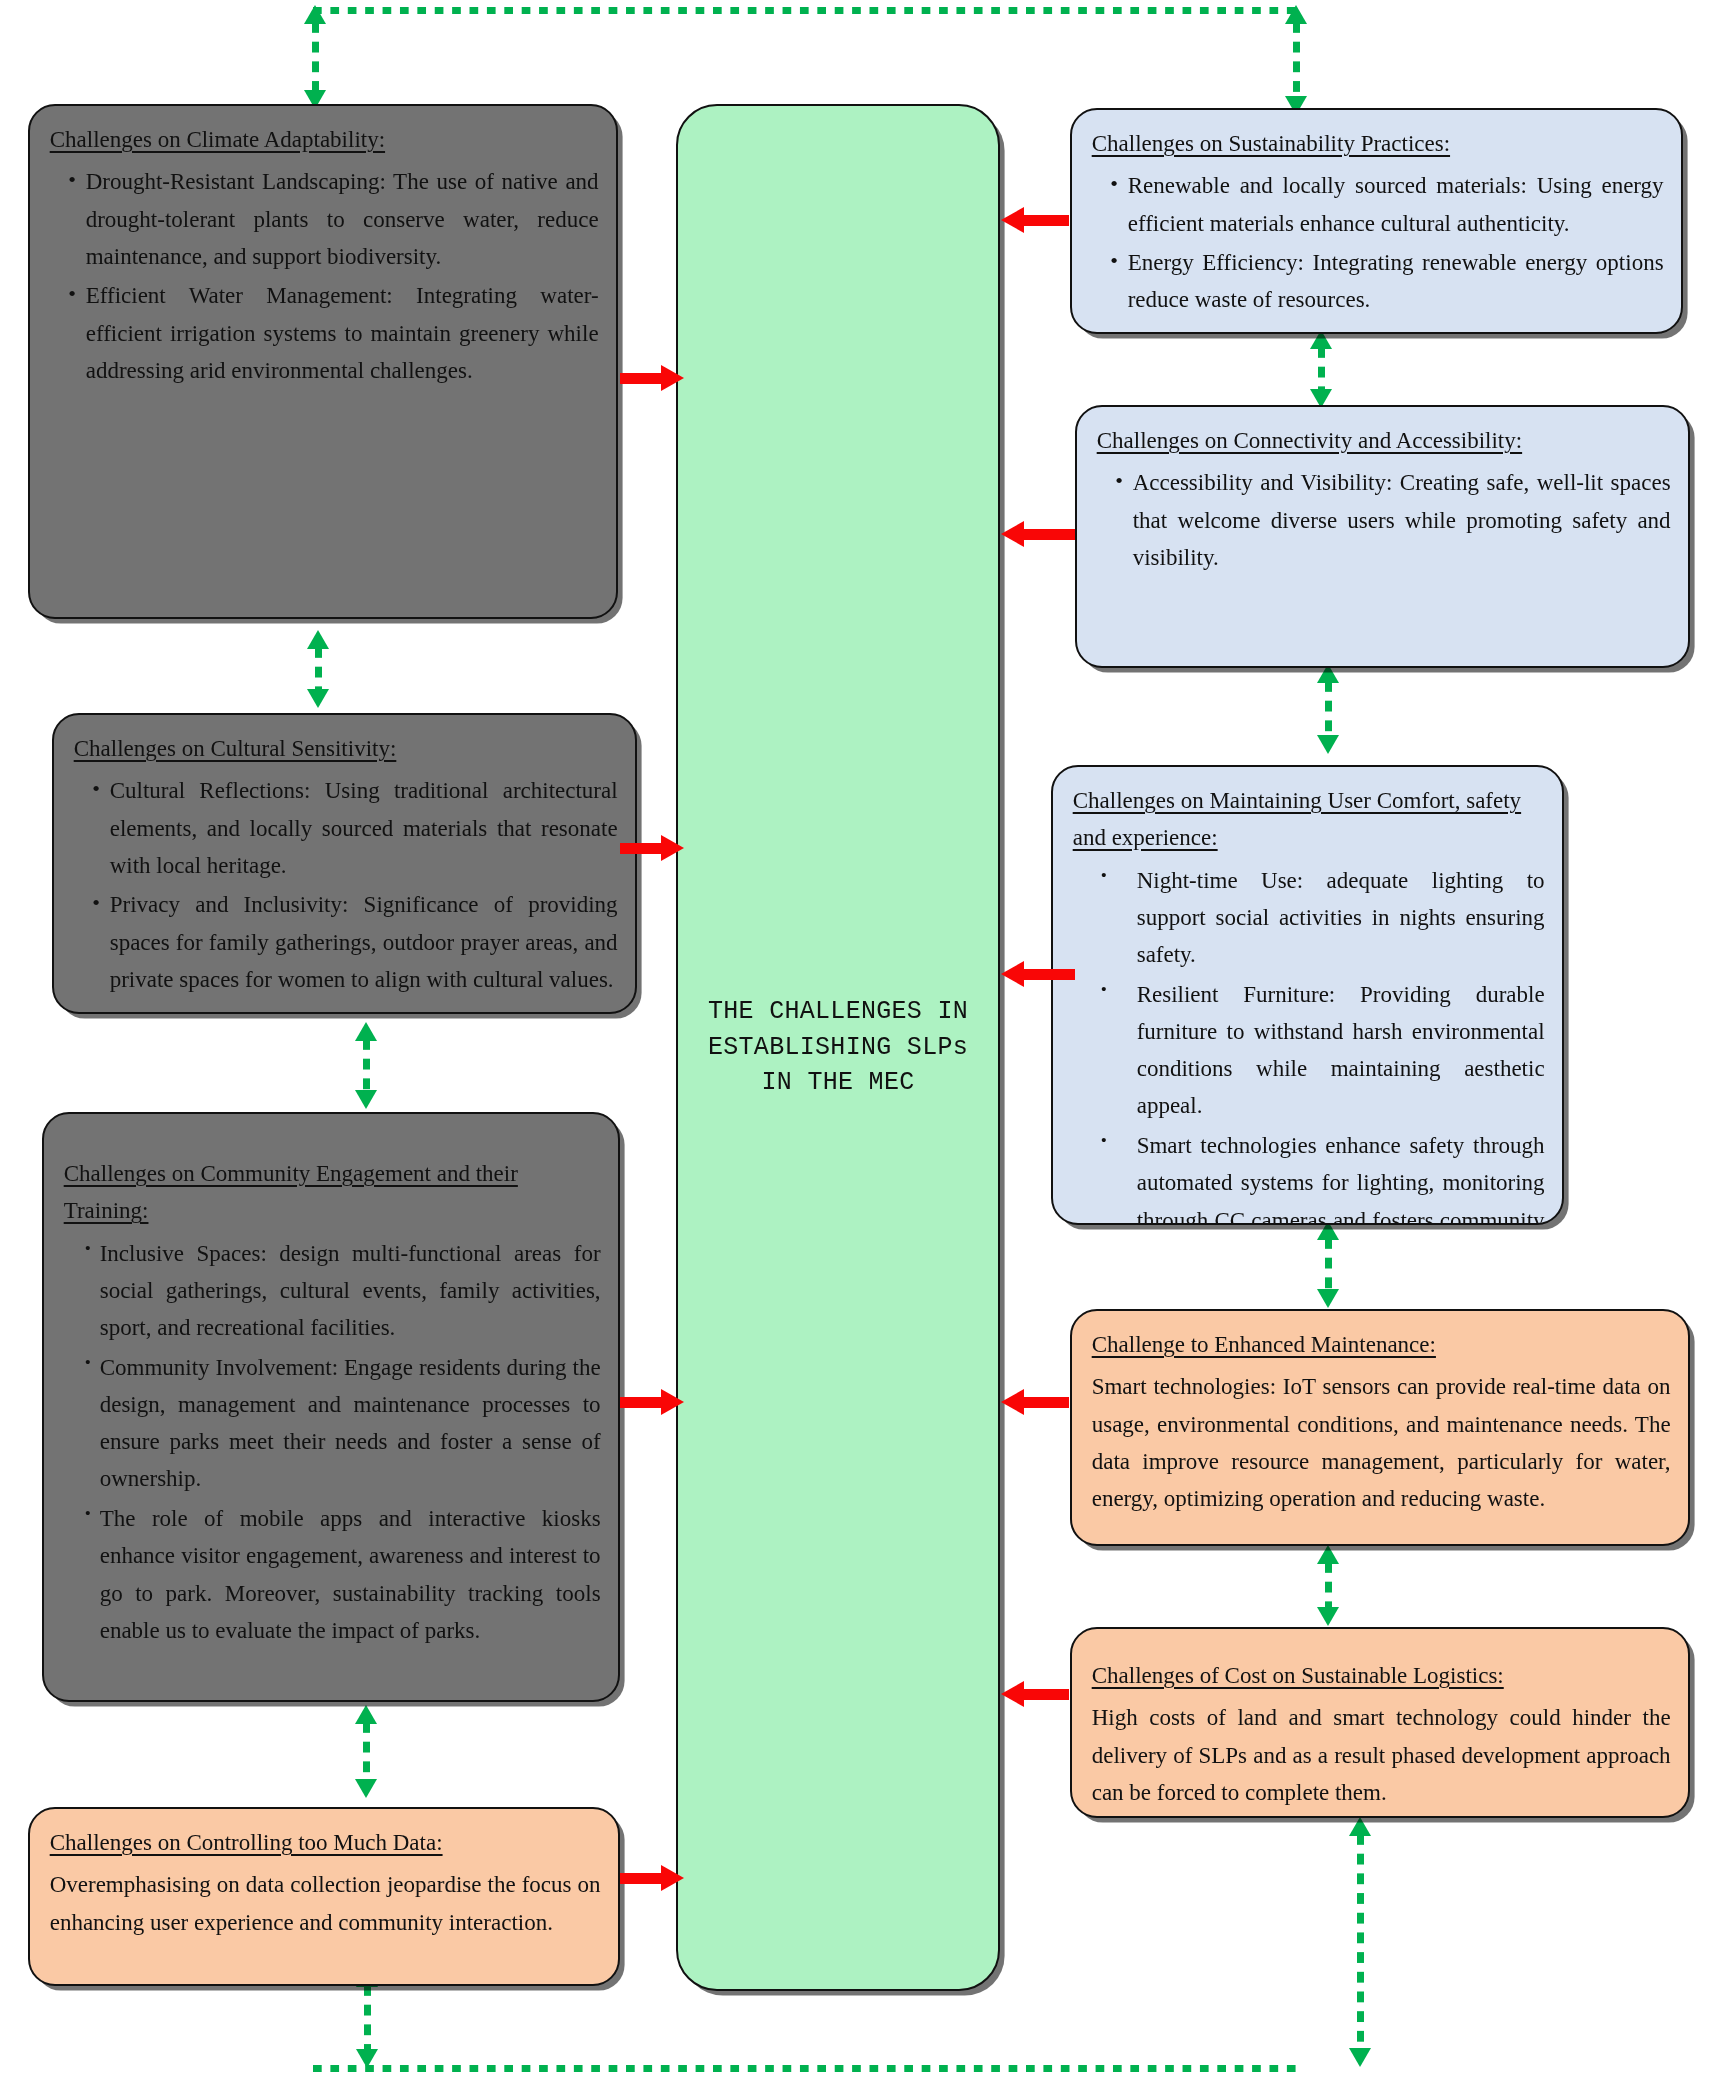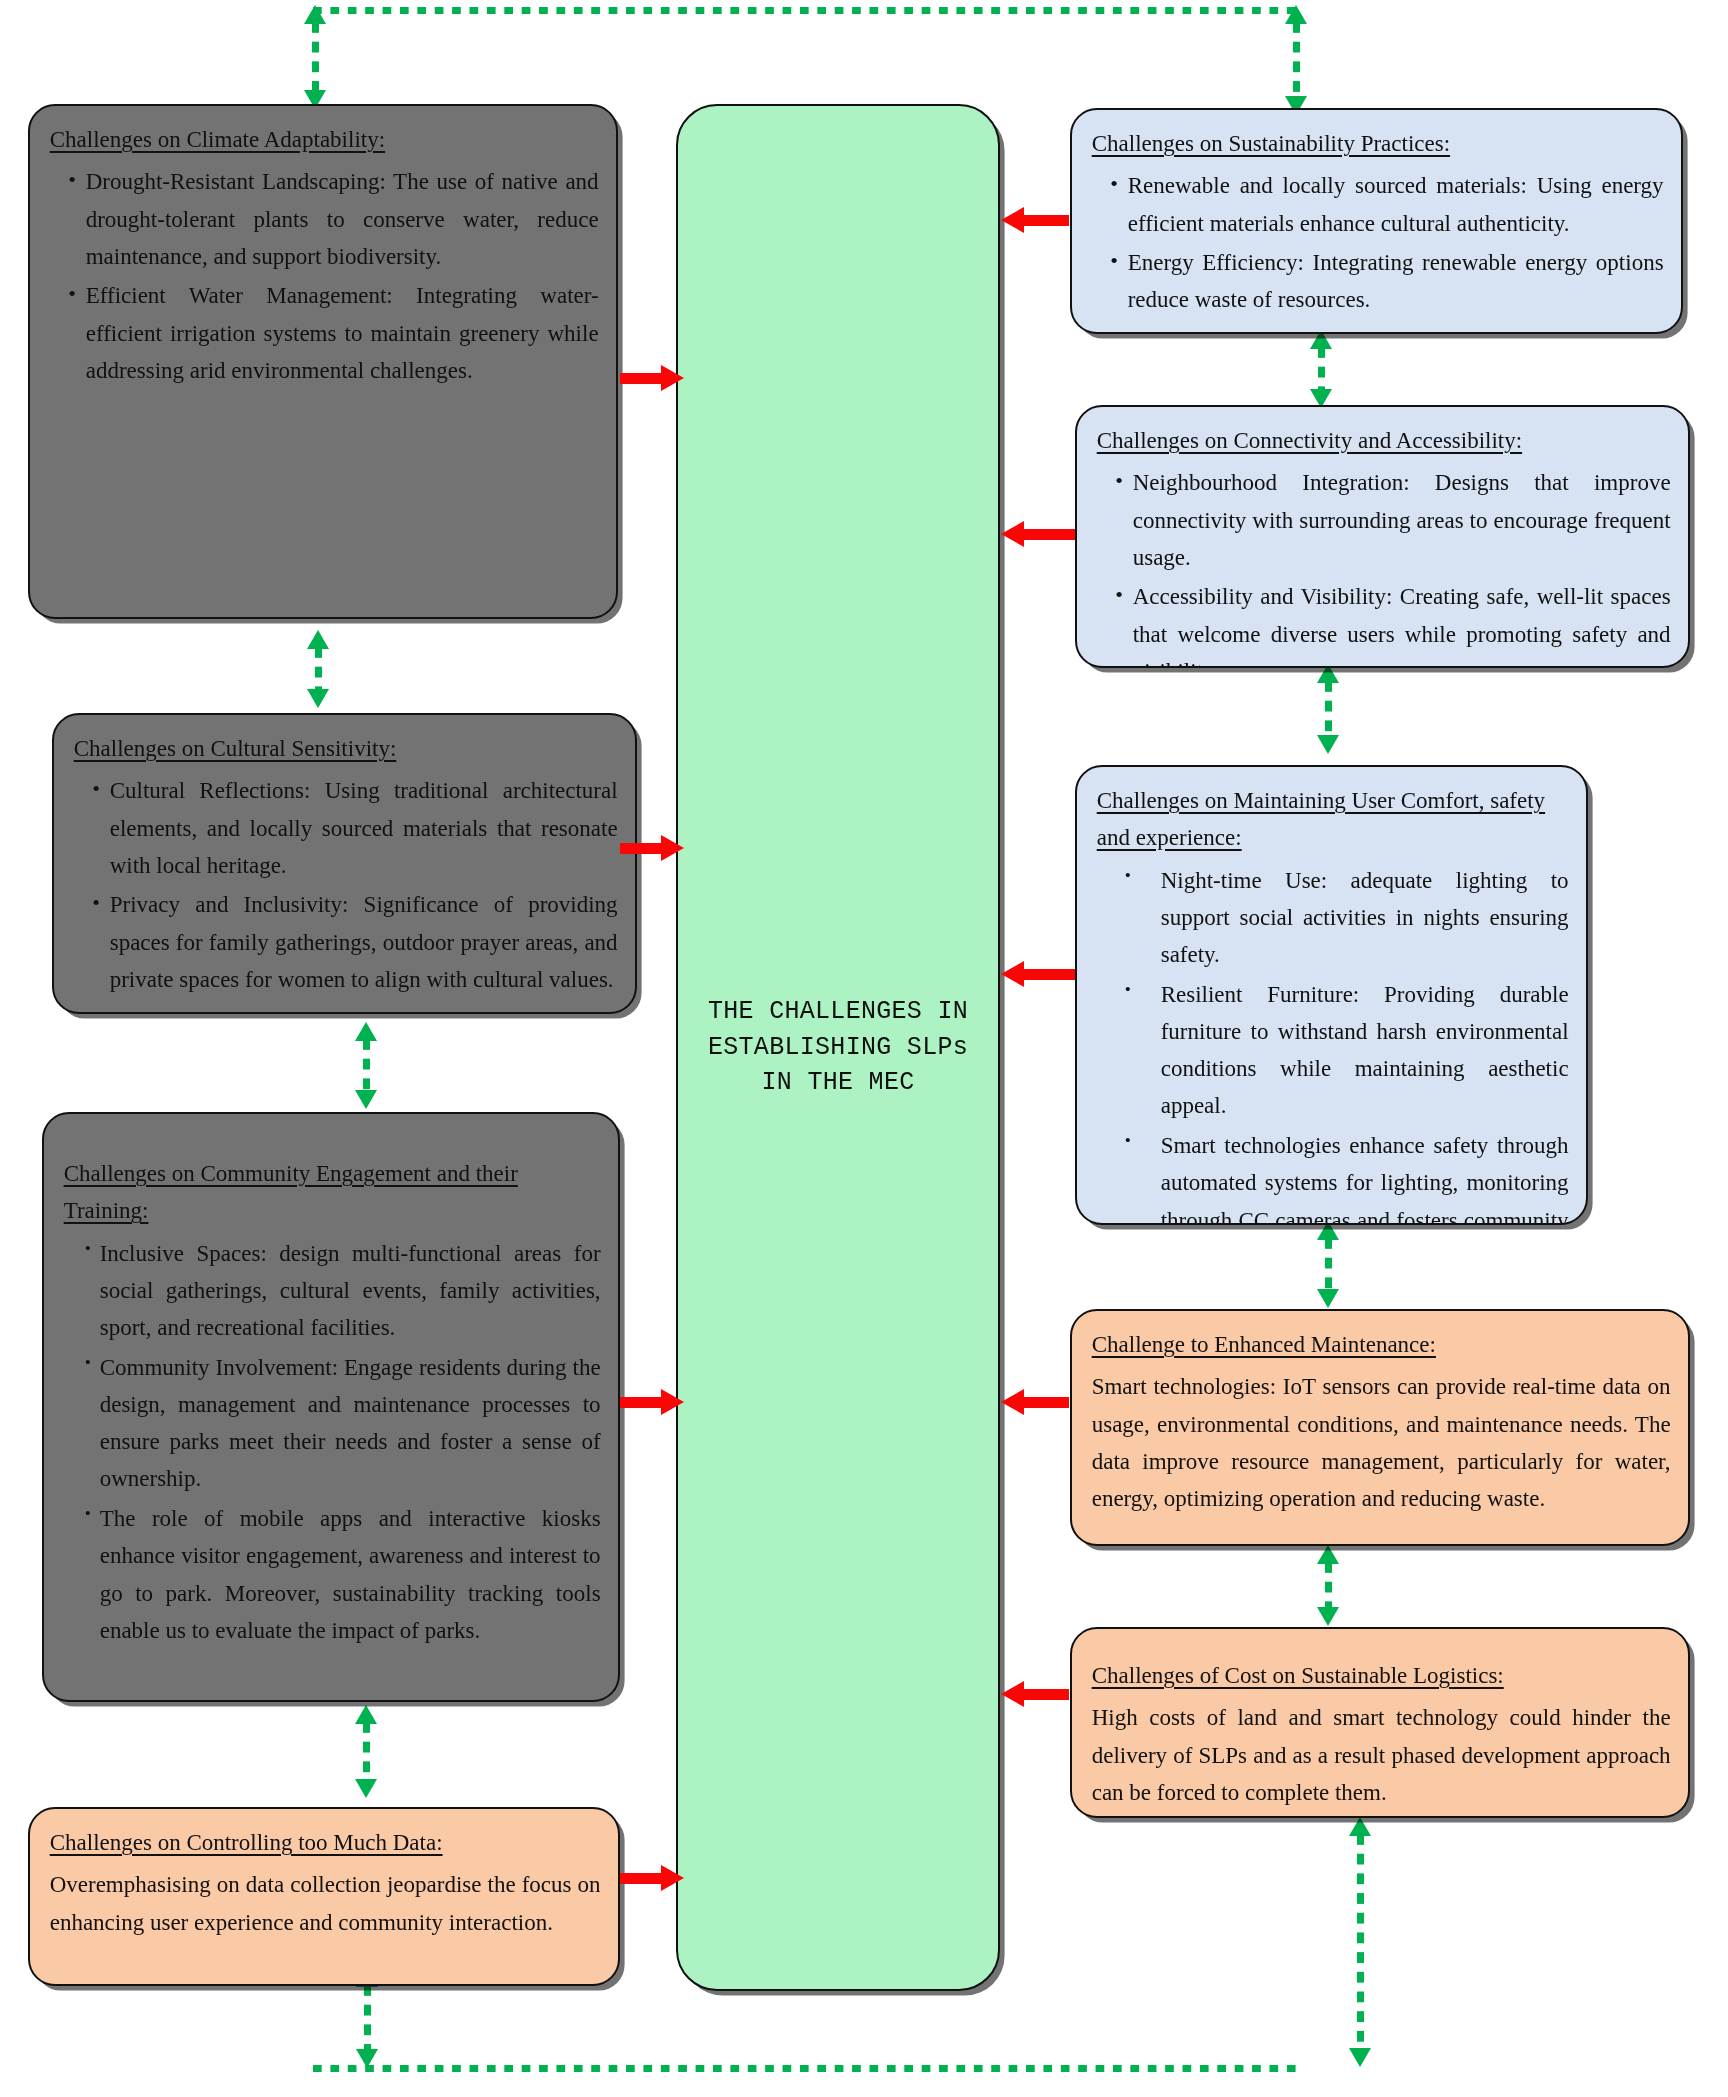--- a/index.html
+++ b/index.html
@@ -265,26 +265,25 @@
     <span class="box-title">Challenges on Sustainability Practices:</span>
     <ul class="bl">
       <li>Renewable and locally sourced materials: Using energy efficient materials enhance cultural authenticity.</li>
       <li>Energy Efficiency: Integrating renewable energy options reduce waste of resources.</li>
     </ul>
   </div>
 
   <div class="box blue" style="left:1075px;top:405px;width:615px;height:263px;">
     <span class="box-title">Challenges on Connectivity and Accessibility:</span>
     <ul class="bl">
-      <li>Neighbourhood Integration: Designs that improve connectivity with surrounding areas to encourage frequent usage.</li>
       <li>Accessibility and Visibility: Creating safe, well-lit spaces that welcome diverse users while promoting safety and visibility.</li>
     </ul>
   </div>
 
-  <div class="box blue" style="left:1075px;top:765px;width:513px;height:460px;">
+  <div class="box blue" style="left:1051px;top:765px;width:513px;height:460px;">
     <span class="box-title">Challenges on Maintaining User Comfort, safety and experience:</span>
     <ul class="bl wide">
       <li>Night-time Use: adequate lighting to support social activities in nights ensuring safety.</li>
       <li>Resilient Furniture: Providing durable furniture to withstand harsh environmental conditions while maintaining aesthetic appeal.</li>
       <li>Smart technologies enhance safety through automated systems for lighting, monitoring through CC cameras and fosters community engagement by making environments more responsive to user needs.</li>
     </ul>
   </div>
 
   <div class="box orange" style="left:1070px;top:1309px;width:620px;height:237px;">
     <span class="box-title">Challenge to Enhanced Maintenance:</span>

